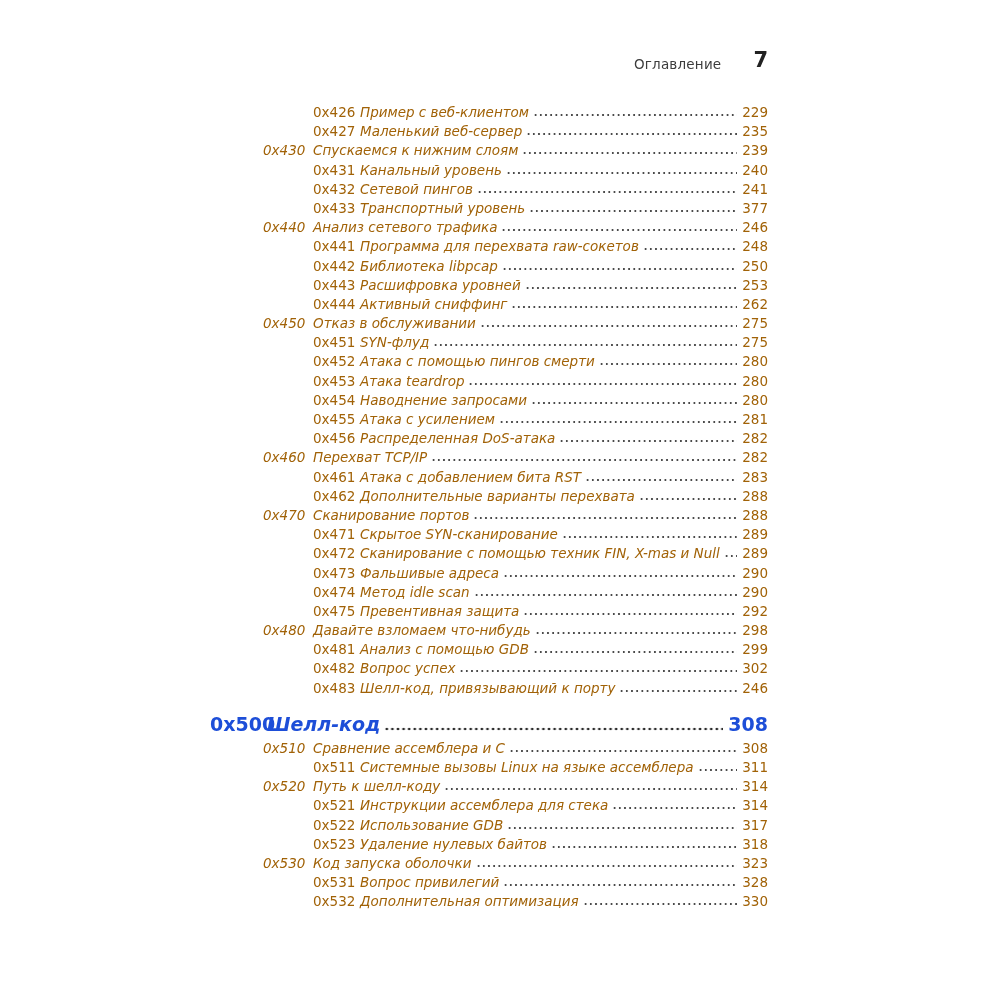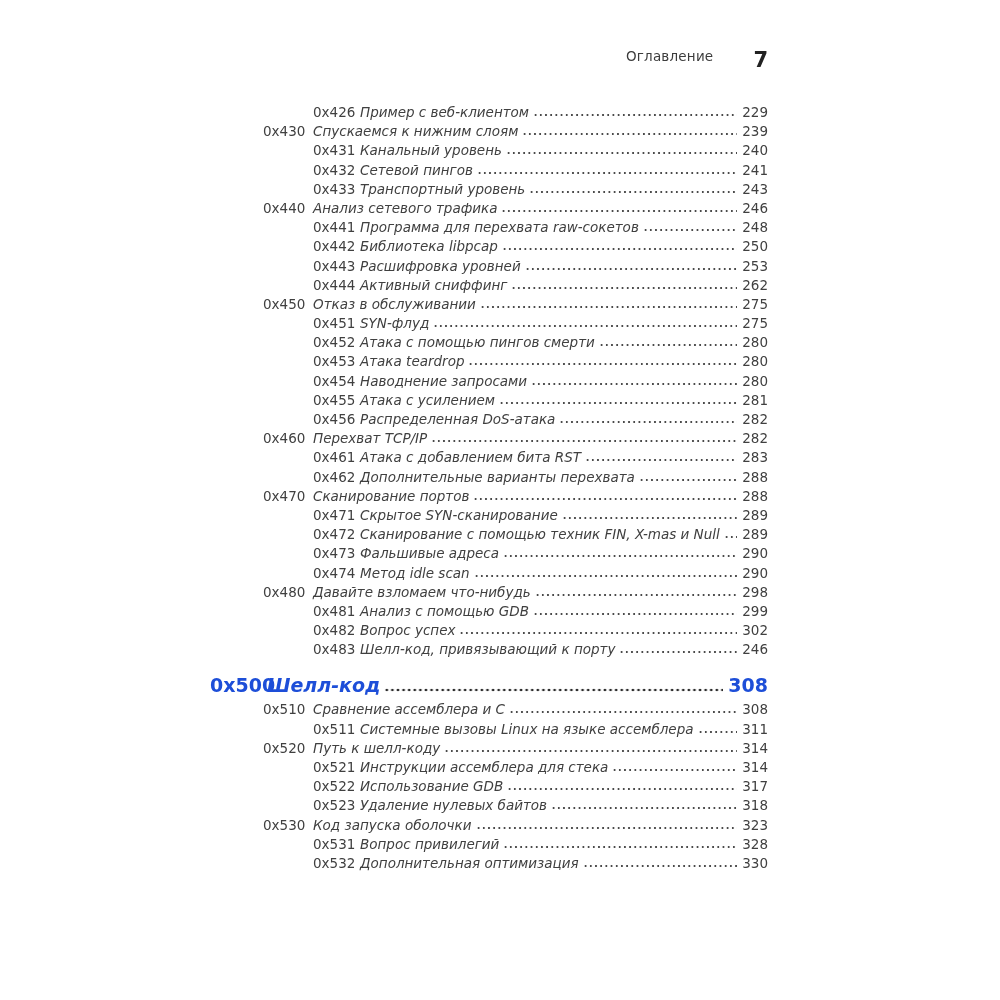--- a/index.html
+++ b/index.html
@@ -17,22 +17,22 @@
   }
 
   
   .running-header {
     position: absolute;
     top: 48px;
     left: 210px;
     width: 558px;
     display: flex;
     justify-content: flex-end;
-    align-items: flex-start;
-    gap: 40px;
+    align-items: flex-end;
+    gap: 32px;
   }
   .running-title {
     font-size: 13.5px;
     color: #3c3c3c;
     letter-spacing: 0.2px;
   }
   .folio {
     font-size: 21px;
     font-weight: bold;
     color: #222222;
@@ -43,21 +43,21 @@
     position: absolute;
     top: 104px;
     left: 210px;
     width: 558px;
   }
   .toc-row {
     display: flex;
     align-items: baseline;
     height: 19.2px;
     font-size: 13.5px;
-    color: #404040;
+    color: #a16207;
     white-space: nowrap;
   }
   .toc-row .code  { flex: none; }
   .toc-row .title { flex: none; font-style: italic; }
   .toc-row .leader {
     flex: 1 1 auto;
     height: 11px;
     margin: 0 5px 0 4px;
     background-image: radial-gradient(circle, #4a4a4a 1.05px, transparent 1.4px);
     background-size: 5.2px 4px;
@@ -66,21 +66,21 @@
   }
   .toc-row .pagenum {
     flex: none;
     text-align: right;
   }
 
   .lvl3 { padding-left: 103px; }
   .lvl3 .code { width: 47px; }
 
   .lvl2 { padding-left: 53px; }
-  .lvl2 .code { width: 50px; }
+  .lvl2 .code { width: 50px; font-style: italic; }
 
   .lvl1 {
     padding-left: 0;
     font-weight: bold;
     font-size: 19px;
     height: 21px;
     margin-top: 14px;
     margin-bottom: 6px;
     color: #1d4ed8;
   }
@@ -100,20 +100,26 @@
     <span class="folio">7</span>
   </div>
 
   <div class="toc">
       <div class="toc-row lvl3">
         <span class="code">0x426</span>
         <span class="title">Пример с веб-клиентом</span>
         <span class="leader"></span>
         <span class="pagenum">229</span>
       </div>
+      <div class="toc-row lvl3">
+        <span class="code">0x427</span>
+        <span class="title">Маленький веб-сервер</span>
+        <span class="leader"></span>
+        <span class="pagenum">235</span>
+      </div>
       <div class="toc-row lvl2">
         <span class="code">0x430</span>
         <span class="title">Спускаемся к нижним слоям</span>
         <span class="leader"></span>
         <span class="pagenum">239</span>
       </div>
       <div class="toc-row lvl3">
         <span class="code">0x431</span>
         <span class="title">Канальный уровень</span>
         <span class="leader"></span>
@@ -122,21 +128,21 @@
       <div class="toc-row lvl3">
         <span class="code">0x432</span>
         <span class="title">Сетевой пингов</span>
         <span class="leader"></span>
         <span class="pagenum">241</span>
       </div>
       <div class="toc-row lvl3">
         <span class="code">0x433</span>
         <span class="title">Транспортный уровень</span>
         <span class="leader"></span>
-        <span class="pagenum">243</span>
+        <span class="pagenum">377</span>
       </div>
       <div class="toc-row lvl2">
         <span class="code">0x440</span>
         <span class="title">Анализ сетевого трафика</span>
         <span class="leader"></span>
         <span class="pagenum">246</span>
       </div>
       <div class="toc-row lvl3">
         <span class="code">0x441</span>
         <span class="title">Программа для перехвата raw-сокетов</span>
@@ -243,20 +249,26 @@
         <span class="code">0x473</span>
         <span class="title">Фальшивые адреса</span>
         <span class="leader"></span>
         <span class="pagenum">290</span>
       </div>
       <div class="toc-row lvl3">
         <span class="code">0x474</span>
         <span class="title">Метод idle scan</span>
         <span class="leader"></span>
         <span class="pagenum">290</span>
+      </div>
+      <div class="toc-row lvl3">
+        <span class="code">0x475</span>
+        <span class="title">Превентивная защита</span>
+        <span class="leader"></span>
+        <span class="pagenum">292</span>
       </div>
       <div class="toc-row lvl2">
         <span class="code">0x480</span>
         <span class="title">Давайте взломаем что-нибудь</span>
         <span class="leader"></span>
         <span class="pagenum">298</span>
       </div>
       <div class="toc-row lvl3">
         <span class="code">0x481</span>
         <span class="title">Анализ с помощью GDB</span>

